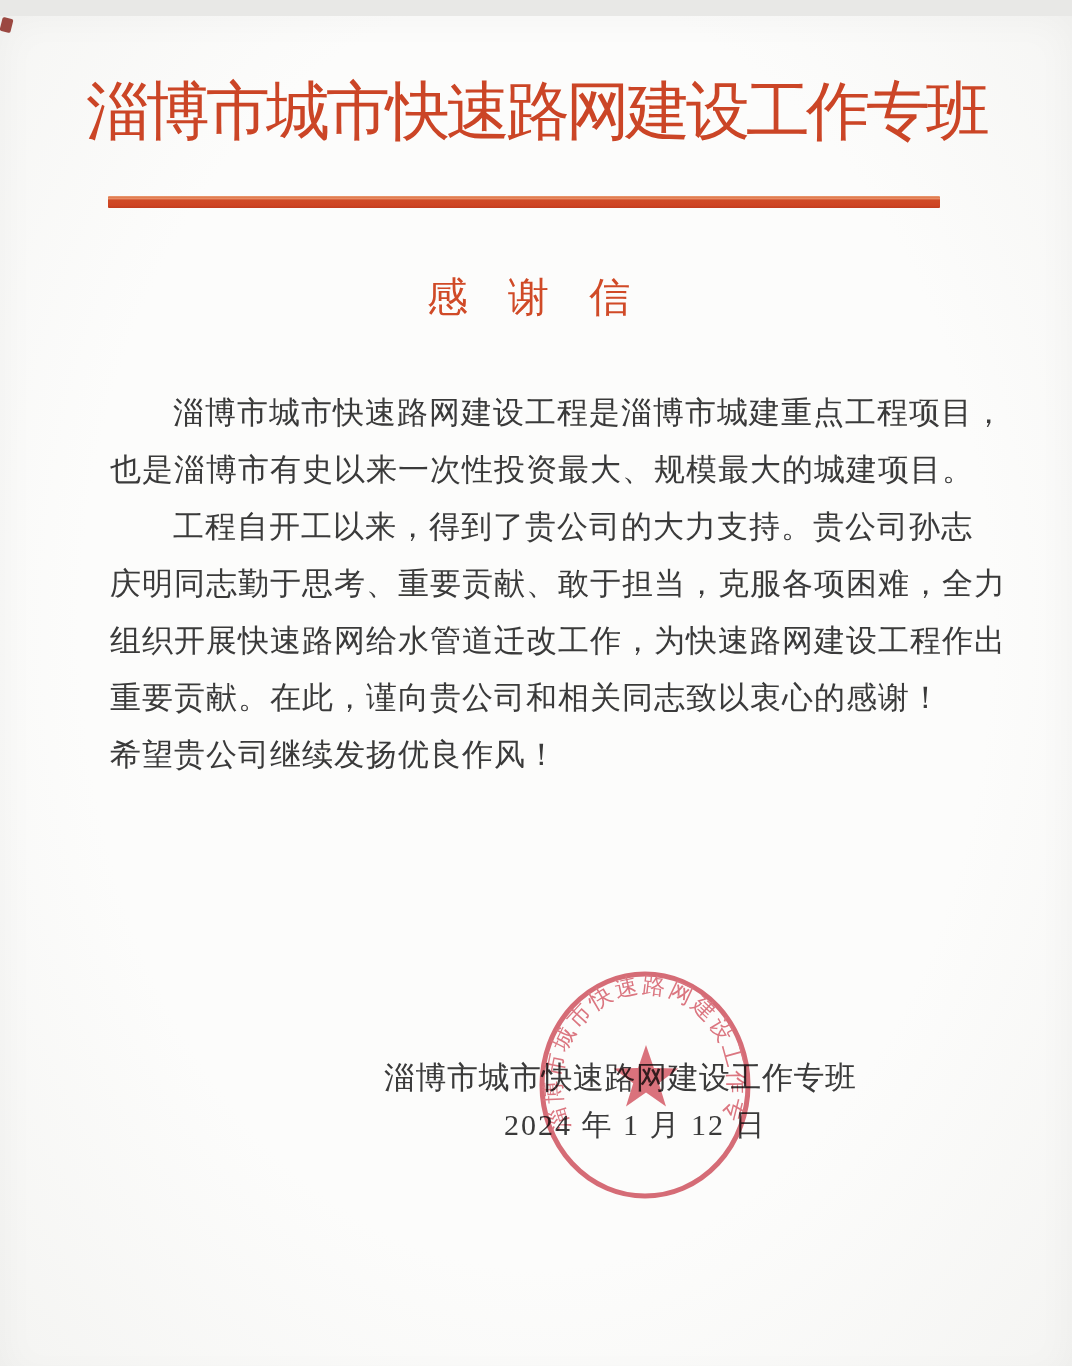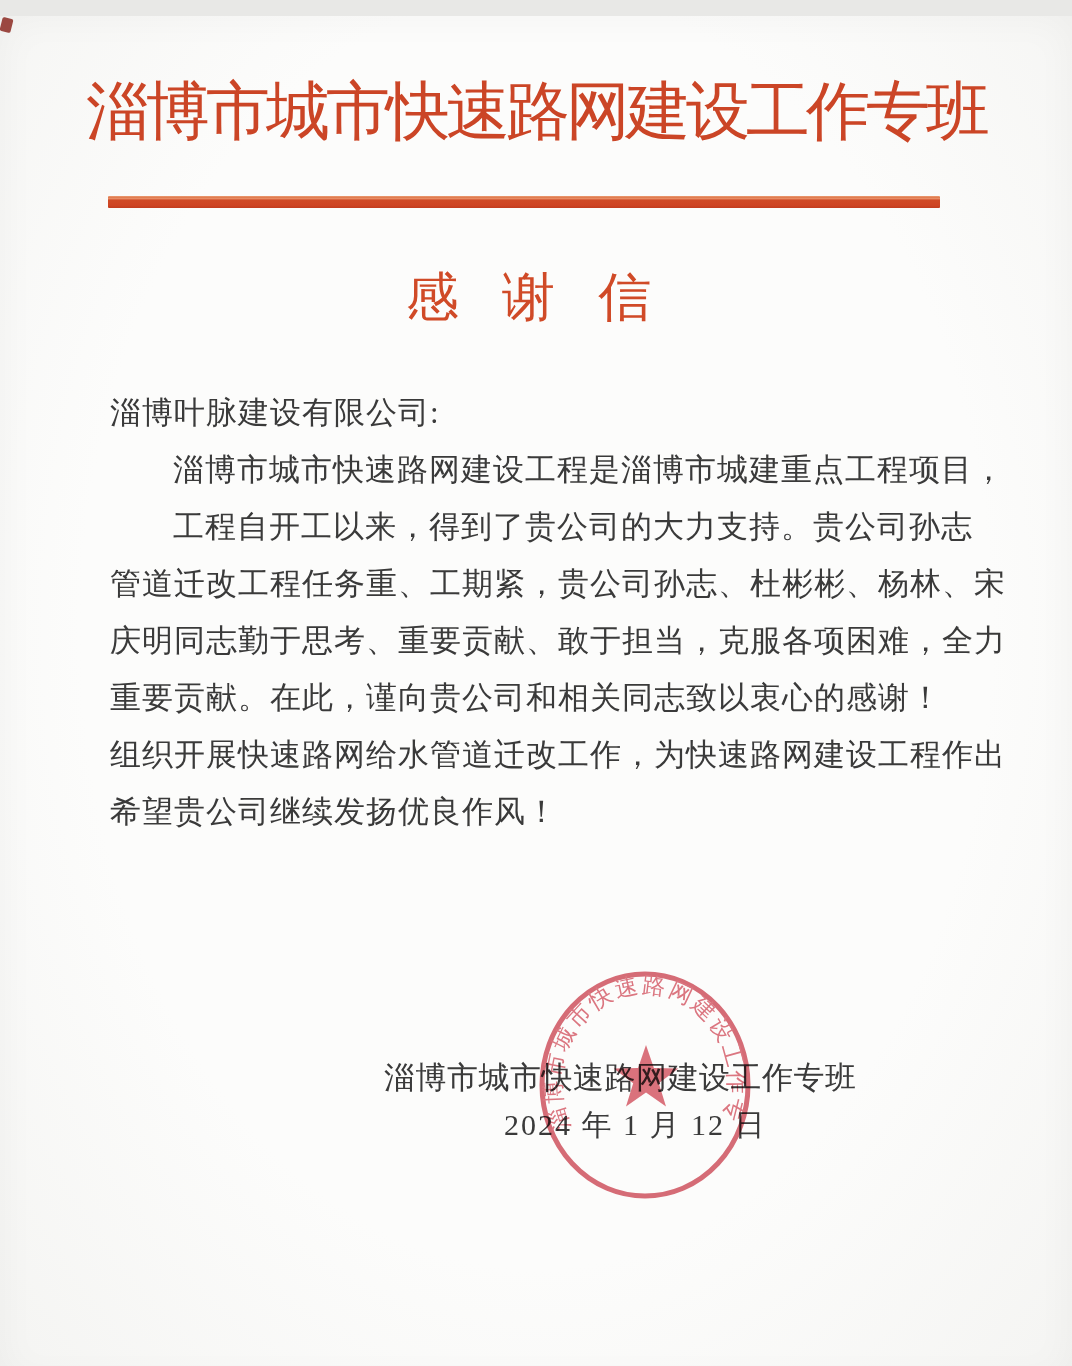--- a/index.html
+++ b/index.html
@@ -55,21 +55,21 @@
       #c23c1e 100%
     );
     border-radius: 1px;
   }
   .letter-title {
     position: absolute;
     top: 248px;
     left: 0;
     right: 0;
     text-align: center;
-    font-size: 53px;
+    font-size: 41px;
     line-height: 66px;
     letter-spacing: 15px;
     color: #d04a27;
     white-space: nowrap;
   }
   .body-block {
     position: absolute;
     top: 368px;
     left: 110px;
     width: 856px;
@@ -122,27 +122,26 @@
 
   <div class="corner-artifact"></div>
 
   <div class="letterhead">淄博市城市快速路网建设工作专班</div>
 
   <div class="header-rule"></div>
 
   <div class="letter-title">感 谢 信</div>
 
   <div class="body-block">
-    <div class="body-line">淄博叶脉建设有限公司:</div>
     <div class="body-line indent">淄博市城市快速路网建设工程是淄博市城建重点工程项目，</div>
+    <div class="body-line">也是淄博市有史以来一次性投资最大、规模最大的城建项目。</div>
     <div class="body-line indent">工程自开工以来，得到了贵公司的大力支持。贵公司孙志</div>
-    <div class="body-line">管道迁改工程任务重、工期紧，贵公司孙志、杜彬彬、杨林、宋</div>
     <div class="body-line">庆明同志勤于思考、重要贡献、敢于担当，克服各项困难，全力</div>
+    <div class="body-line">组织开展快速路网给水管道迁改工作，为快速路网建设工程作出</div>
     <div class="body-line">重要贡献。在此，谨向贵公司和相关同志致以衷心的感谢！</div>
-    <div class="body-line">组织开展快速路网给水管道迁改工作，为快速路网建设工程作出</div>
     <div class="body-line">希望贵公司继续发扬优良作风！</div>
   </div>
 
   <div class="signature-org">淄博市城市快速路网建设工作专班</div>
 
   <div class="signature-date">2024 年 1 月 12 日</div>
 
   <div class="seal">
     <svg viewBox="0 0 218 232" xmlns="http://www.w3.org/2000/svg">
       <ellipse cx="109" cy="116" rx="103" ry="111" fill="none" stroke="#d5606c" stroke-width="5"></ellipse>

